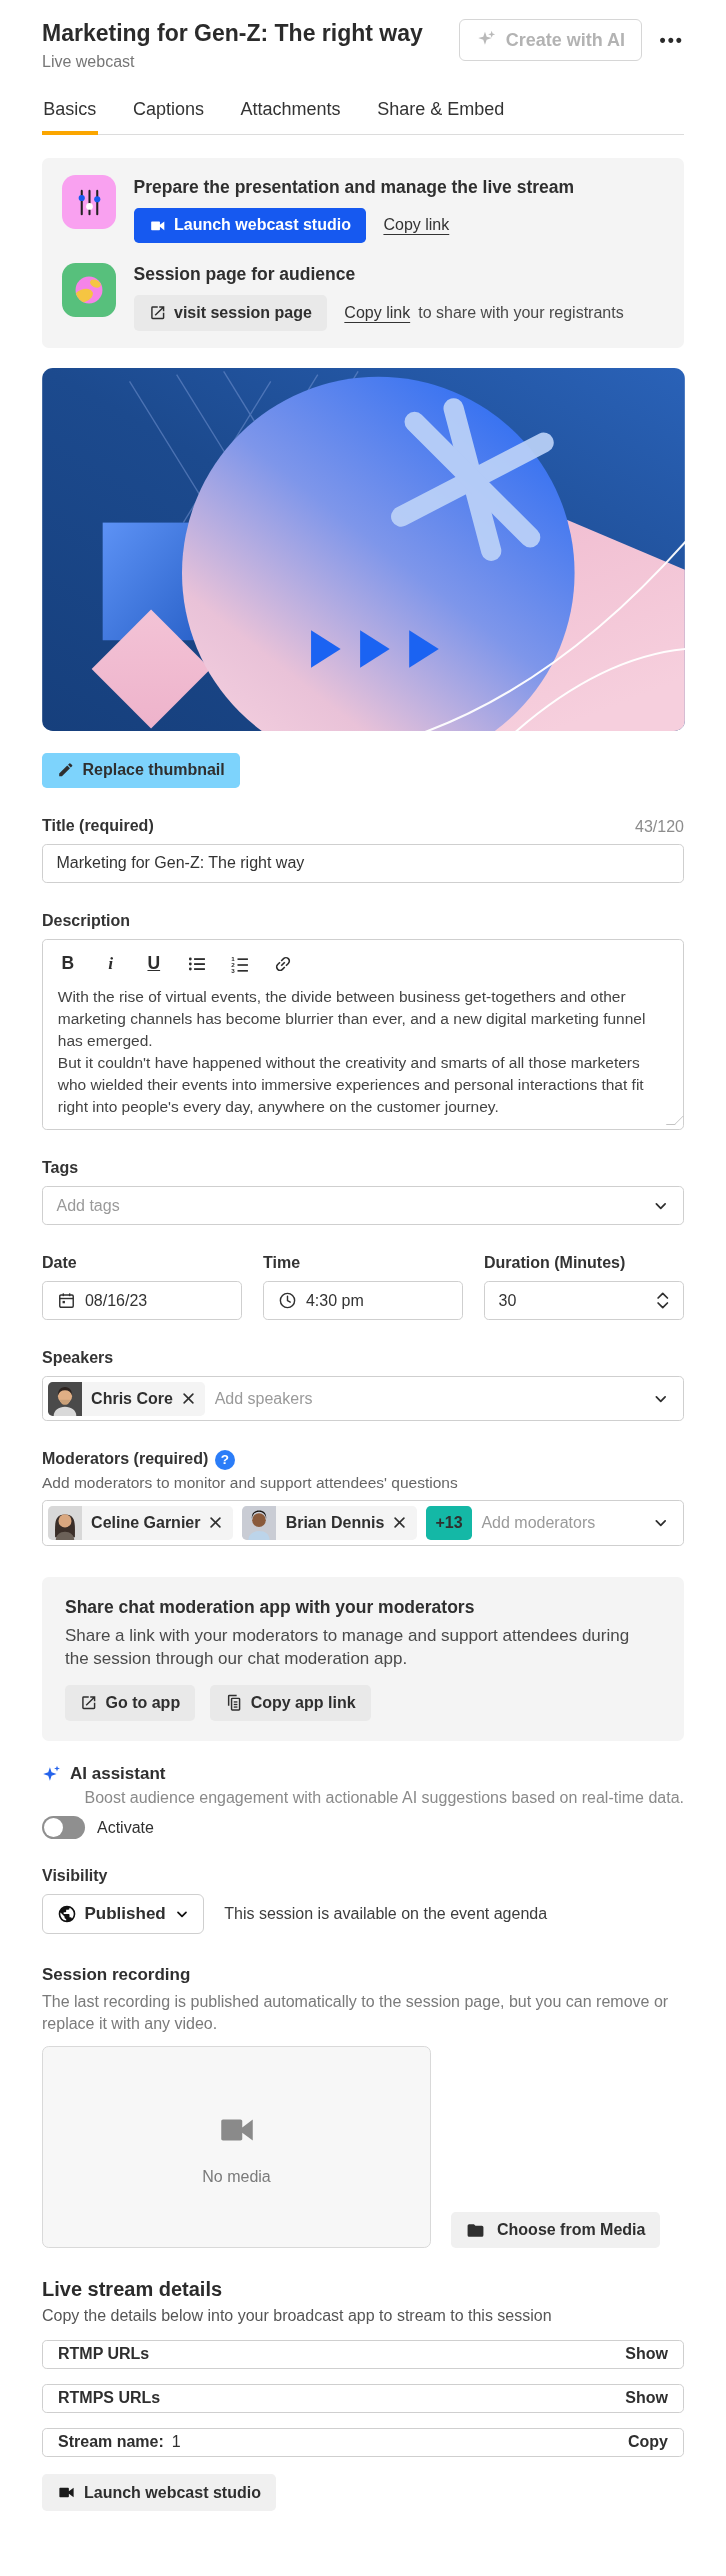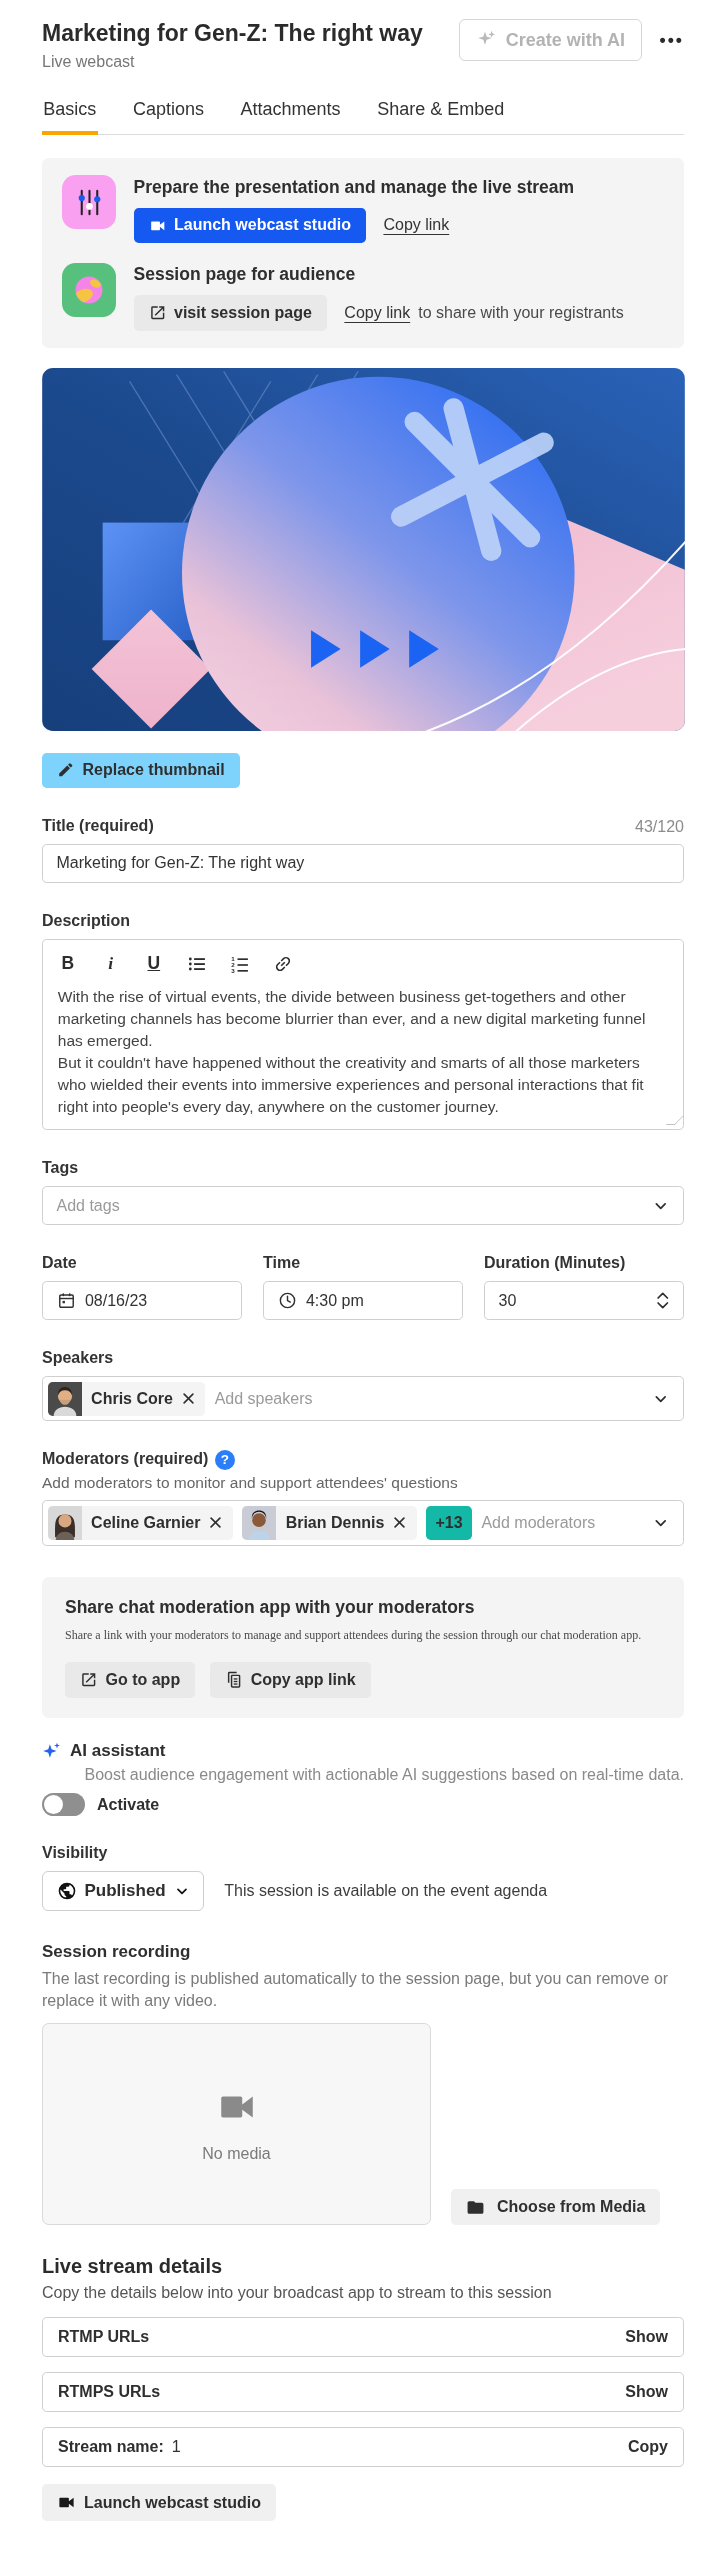--- a/index.html
+++ b/index.html
@@ -80,50 +80,50 @@
   .chip-badge { background:#14b8a6; border-radius:4.7px; height:34px; display:flex; align-items:center; padding:0 9.4px;
                 font-size:16px; font-weight:700; color:#2f2f2f; }
   .chips-box .placeholder { font-size:16px; }
   .chips-box .chev { margin-left:auto; }
   .q-icon { display:inline-flex; width:20px; height:20px; border-radius:50%; background:#2b7df8; color:#fff;
             font-size:13.5px; font-weight:700; align-items:center; justify-content:center; vertical-align:middle; margin-left:6.7px; }
 
   
   .chat-card { margin-top:31px; background:#f4f4f4; border-radius:6.7px; padding:20px 23px; }
   .chat-title { font-size:17.5px; font-weight:700; color:#2f2f2f; }
-  .chat-body { font-size:12px; color:#4a4a4a; line-height:23px; margin-top:6.7px; max-width:592px;font-family:Liberation Serif, serif; }
+  .chat-body { font-size:17px; color:#4a4a4a; line-height:23px; margin-top:6.7px; max-width:592px; }
   .chat-btns { display:flex; gap:15px; margin-top:15px; }
 
   
   .ai-head { display:flex; align-items:center; gap:8px; margin-top:23px; }
   .ai-title { font-size:17px; font-weight:700; color:#2f2f2f; }
   .ai-body { font-size:16px; color:#8a8a8a; margin-top:5.4px;text-align:right; }
   .toggle-row { display:flex; align-items:center; gap:12px; margin-top:9.4px; }
   .toggle { width:43px; height:23px; border-radius:11.4px; background:#8f8f8f; position:relative; cursor:pointer; }
   .toggle .knob { position:absolute; left:2px; top:2px; width:19px; height:19px; border-radius:50%; background:#fff; }
-  .toggle-label { font-size:16px; font-weight:700; color:#2f2f2f; }
+  .toggle-label { font-size:16px; font-weight:400; color:#2f2f2f; }
 
   
   .vis-row { display:flex; align-items:center; gap:20px; margin-top:8px; }
   .btn-outline { display:flex; align-items:center; gap:8px; border:1.3px solid #cfcfcf; border-radius:6px; background:#fff;
                  font-size:17px; font-weight:700; color:#2f2f2f; padding:8.7px 13.5px; cursor:pointer; }
   .vis-desc { font-size:16px; color:#3d3d3d; }
 
   
   .sr-title { font-size:17px; font-weight:700; color:#2f2f2f; }
   .sr-body { font-size:16px; color:#7a7a7a; line-height:21.5px; margin-top:6.7px; }
   .media-row { display:flex; align-items:flex-end; gap:20px; margin-top:12px; }
   .media-box { width:389px; height:202px; background:#f7f7f7; border:1.3px solid #d9d9d9; border-radius:6.7px;
                display:flex; flex-direction:column; align-items:center; justify-content:center; gap:17.5px; }
   .no-media { font-size:16px; color:#7a7a7a; }
 
   
   .ls-title { font-size:20px; font-weight:700; color:#2b2b2b; }
   .ls-sub { font-size:16px; color:#555; margin-top:5.4px; }
-  .ls-row { margin-top:15px; border:1.3px solid #cfcfcf; border-radius:4.7px; height:40px; display:flex;
+  .ls-row { margin-top:15px; border:1.3px solid #cfcfcf; border-radius:4.7px; height:29px; display:flex;
             align-items:center; justify-content:space-between; padding:0 15px; }
   .ls-row:first-of-type { margin-top:13.5px; }
   .ls-label { font-size:16px; font-weight:700; color:#2f2f2f; }
   .ls-val { font-size:16px; color:#2f2f2f; margin-left:8px; font-weight:400; }
   .ls-action { font-size:16px; font-weight:700; color:#2f2f2f; cursor:pointer; }
   .btn-launch2 { margin-top:17.5px; }
 
   svg { display:block; }
 </style>
 </head>

